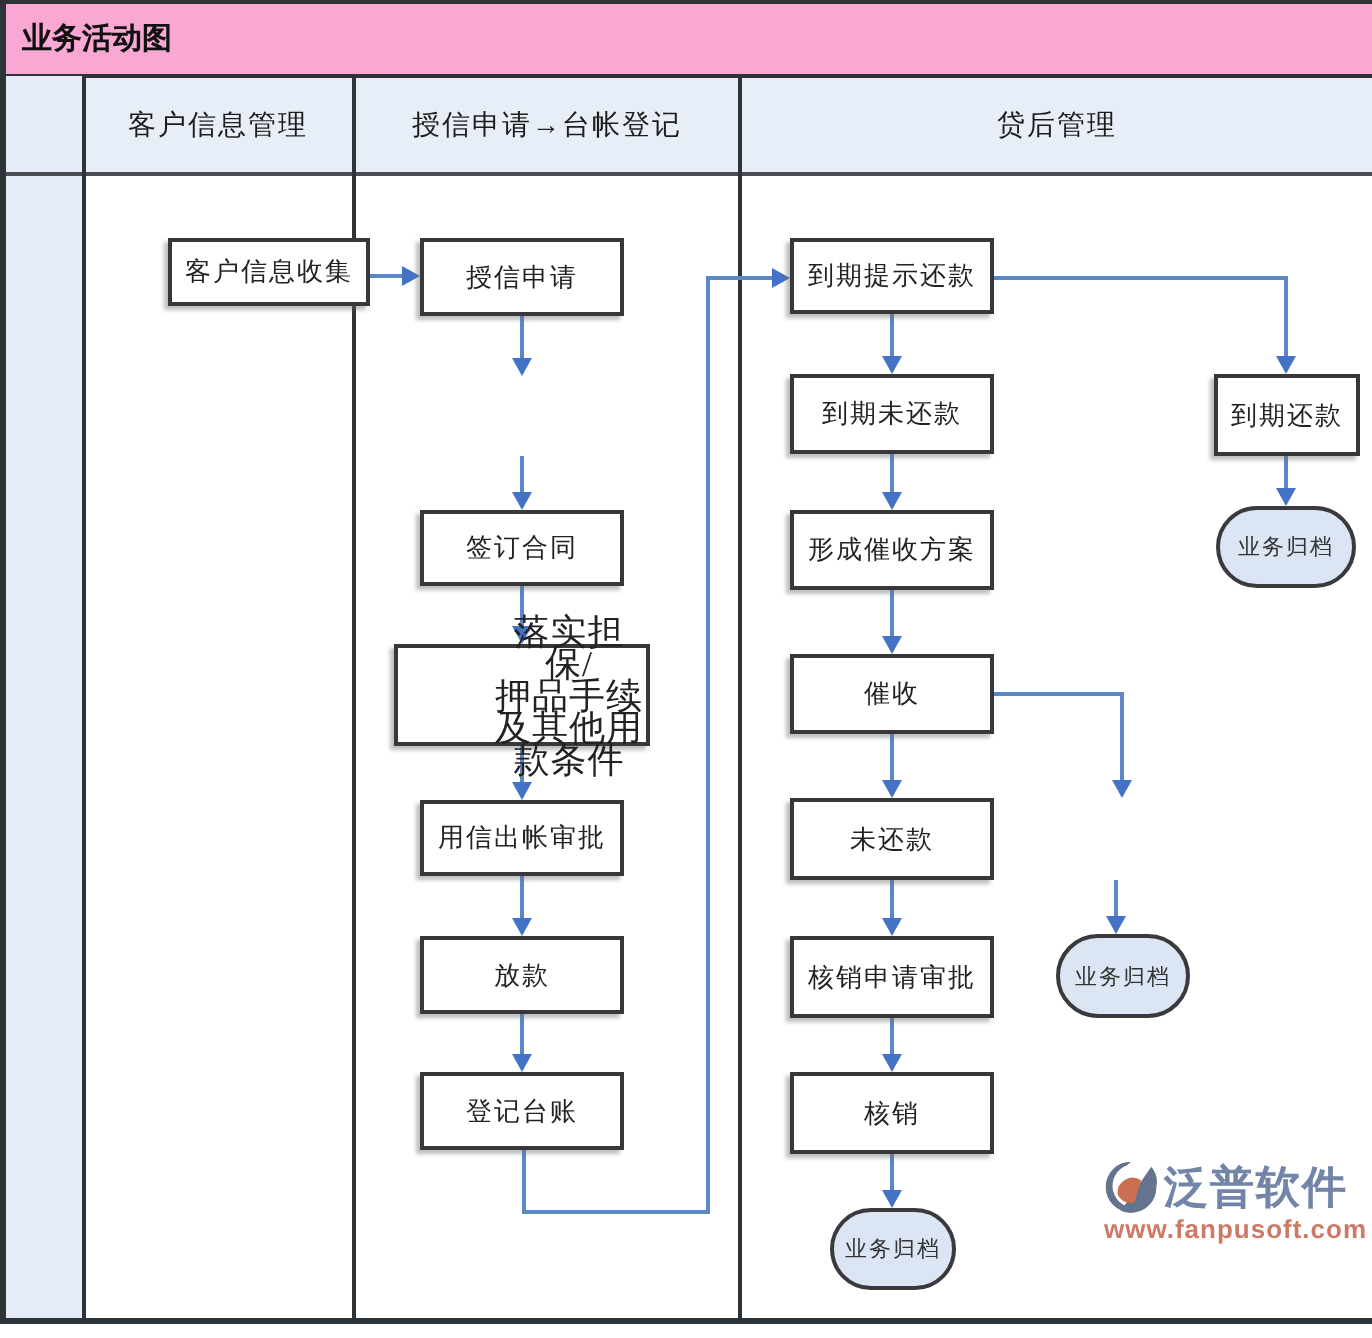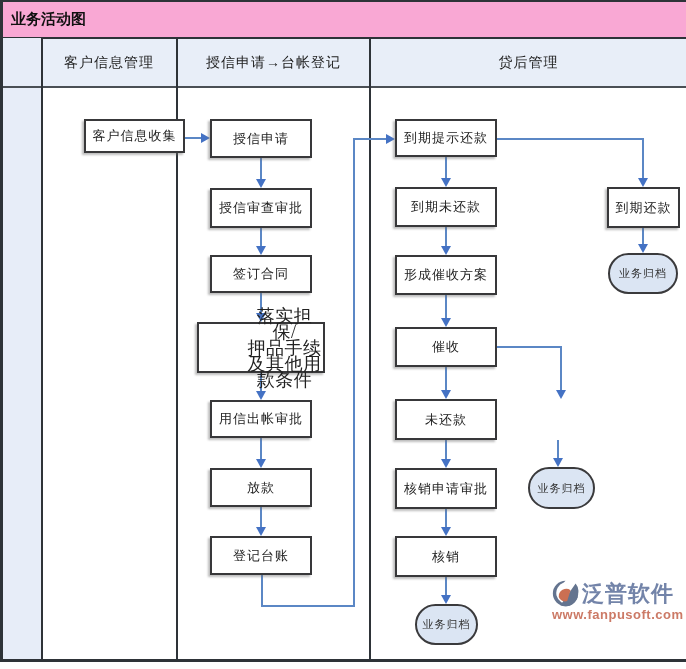--- a/index.html
+++ b/index.html
@@ -138,23 +138,20 @@
 
   <div class="vline" style="left:557px;top:440px;height:18px;"></div>
   <div class="arr-down" style="left:553px;top:458px;"></div>
 
   <div class="node" style="left:64px;top:119px;width:101px;height:34px;margin-left:20px;">
     <span>客户信息收集</span>
   </div>
 
   <div class="node" style="left:210px;top:119px;width:102px;height:39px;">
     <span>授信申请</span>
-  </div>
-  <div class="node" style="left:210px;top:188px;width:102px;height:40px;">
-    <span>授信审查审批</span>
   </div>
   <div class="node" style="left:210px;top:255px;width:102px;height:38px;">
     <span>签订合同</span>
   </div>
   <div class="node multiline" style="left:197px;top:322px;width:128px;height:51px;">
     <span>落实担保/
 押品手续及其他用
 款条件</span>
   </div>
   <div class="node" style="left:210px;top:400px;width:102px;height:38px;">

